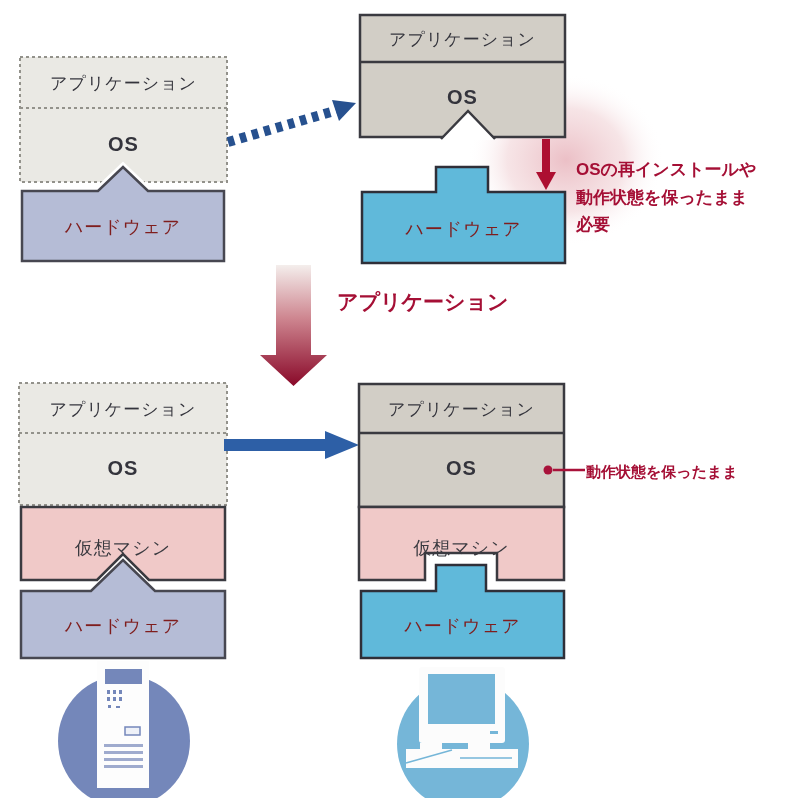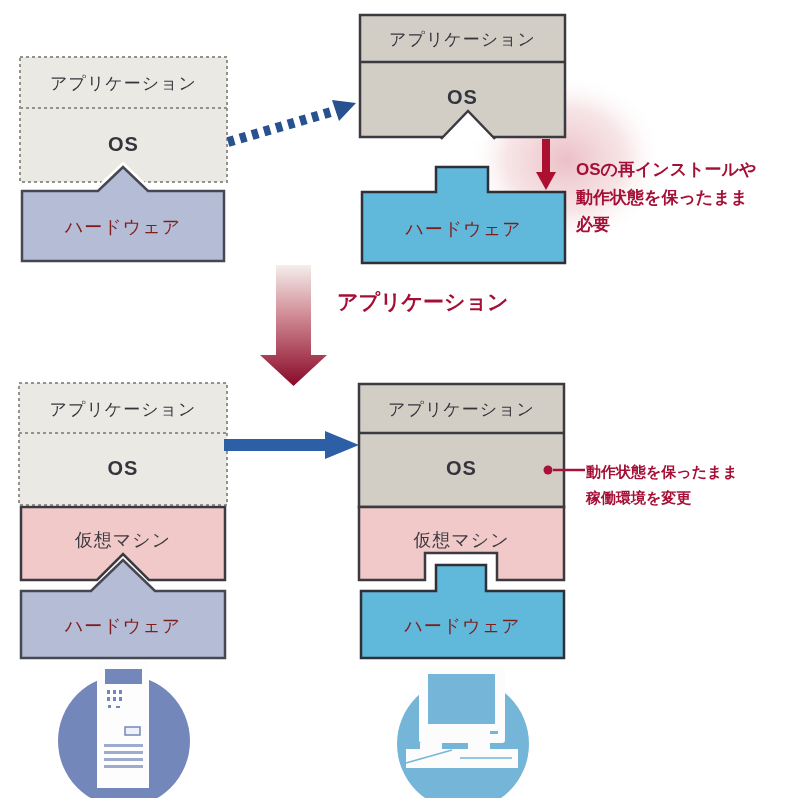--- a/index.html
+++ b/index.html
@@ -5,21 +5,21 @@
   html,body{margin:0;padding:0;background:#ffffff;}
   #canvas{
     position:relative;width:800px;height:798px;background:#ffffff;
     font-family:"Liberation Sans","DejaVu Sans",sans-serif;overflow:hidden;
   }
   #shape-layer{position:absolute;left:0;top:0;width:800px;height:798px;}
   .lbl{position:absolute;text-align:center;color:#34343c;white-space:nowrap;}
   .lbl-app{font-size:17px;letter-spacing:1px;}
   .lbl-os{font-size:20px;letter-spacing:1px;font-weight:bold;}
   .lbl-hw{font-size:18px;letter-spacing:1px;color:#7f1d1d;}
-  .lbl-vm{font-size:18px;letter-spacing:1px;color:#3a3a40;}
+  .lbl-vm{font-size:18px;letter-spacing:1px;color:#3a3a40;margin-top:8px;}
   .crimson{color:#a50f35;font-weight:bold;}
   .annot{position:absolute;white-space:nowrap;}
   .annot-reinstall{left:576px;top:156px;font-size:17px;line-height:27.5px;}
   .annot-keepstate{left:586px;top:459px;font-size:15px;line-height:26px;}
   .mid-heading{left:337px;top:286px;font-size:21px;line-height:31px;}
 </style>
 </head>
 <body>
 
 <div id="canvas">
@@ -134,16 +134,15 @@
   <div class="lbl lbl-vm" style="left:21px;top:528px;width:204px;">仮想マシン</div>
   <div class="lbl lbl-hw" style="left:21px;top:614px;width:204px;">ハードウェア</div>
 
   <div class="lbl lbl-app" style="left:359px;top:398px;width:205px;">アプリケーション</div>
   <div class="lbl lbl-os" style="left:359px;top:457px;width:205px;">OS</div>
   <div class="lbl lbl-vm" style="left:359px;top:528px;width:205px;">仮想マシン</div>
   <div class="lbl lbl-hw" style="left:361px;top:614px;width:203px;">ハードウェア</div>
 
   <div class="annot annot-keepstate crimson">
     <div>動作状態を保ったまま</div>
-    <div>稼働環境を変更</div>
   </div>
 
 </div>
 
 </body></html>

